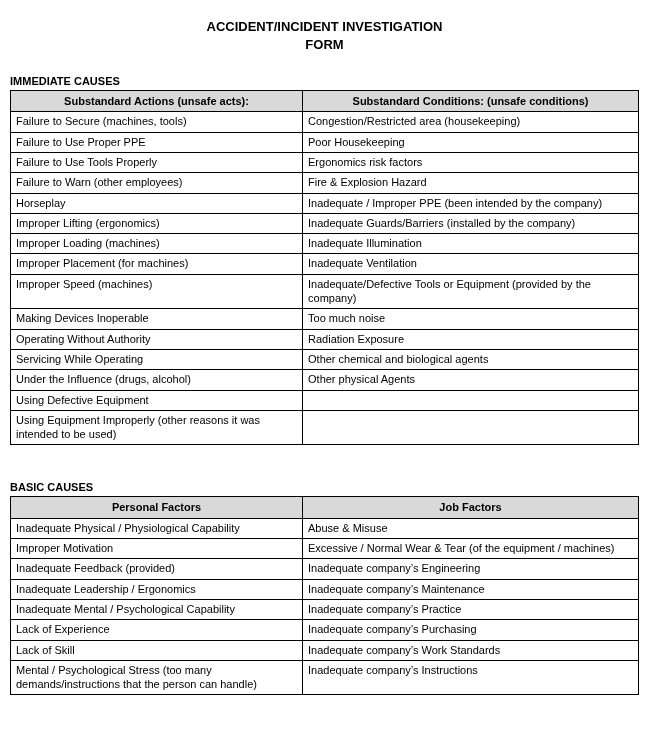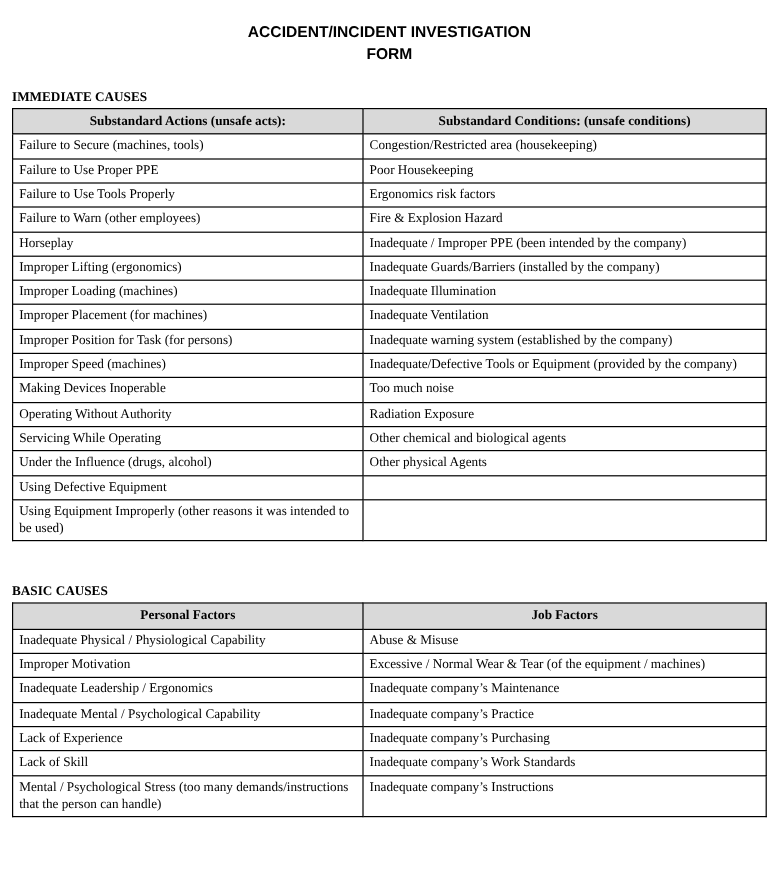--- a/index.html
+++ b/index.html
@@ -45,21 +45,21 @@
     word-wrap: break-word;
   }
   th {
     background: #d9d9d9;
     font-weight: bold;
     text-align: center;
     padding-top: 3px;
     padding-bottom: 3px;
     margin-left: 44px;
   }
-  .section { margin-bottom: 36px; font-family: Liberation Serif, serif; }
+  .section { margin-bottom: 36px; }
   .section:last-child { margin-bottom: 0; }
 </style>
 </head>
 <body>
 
 <div class="page">
 
   <div class="title">
     <span>ACCIDENT/INCIDENT INVESTIGATION</span><br>
     <span>FORM</span>
@@ -105,24 +105,20 @@
           </tr>
           <tr>
             <td>Improper Loading (machines)</td>
             <td>Inadequate Illumination</td>
           </tr>
           <tr>
             <td>Improper Placement (for machines)</td>
             <td>Inadequate Ventilation</td>
           </tr>
           <tr>
-            <td>Improper Position for Task (for persons)</td>
-            <td>Inadequate warning system (established by the company)</td>
-          </tr>
-          <tr>
             <td>Improper Speed (machines)</td>
             <td>Inadequate/Defective Tools or Equipment (provided by the company)</td>
           </tr>
           <tr>
             <td>Making Devices Inoperable</td>
             <td>Too much noise</td>
           </tr>
           <tr>
             <td>Operating Without Authority</td>
             <td>Radiation Exposure</td>
@@ -163,20 +159,24 @@
         <tbody>
           <tr>
             <td>Inadequate Physical / Physiological Capability</td>
             <td>Abuse &amp; Misuse</td>
           </tr>
           <tr>
             <td>Improper Motivation</td>
             <td>Excessive / Normal Wear &amp; Tear (of the equipment / machines)</td>
           </tr>
           <tr>
+            <td>Inadequate Feedback (provided)</td>
+            <td>Inadequate company’s Engineering</td>
+          </tr>
+          <tr>
             <td>Inadequate Leadership / Ergonomics</td>
             <td>Inadequate company’s Maintenance</td>
           </tr>
           <tr>
             <td>Inadequate Mental / Psychological Capability</td>
             <td>Inadequate company’s Practice</td>
           </tr>
           <tr>
             <td>Lack of Experience</td>
             <td>Inadequate company’s Purchasing</td>

